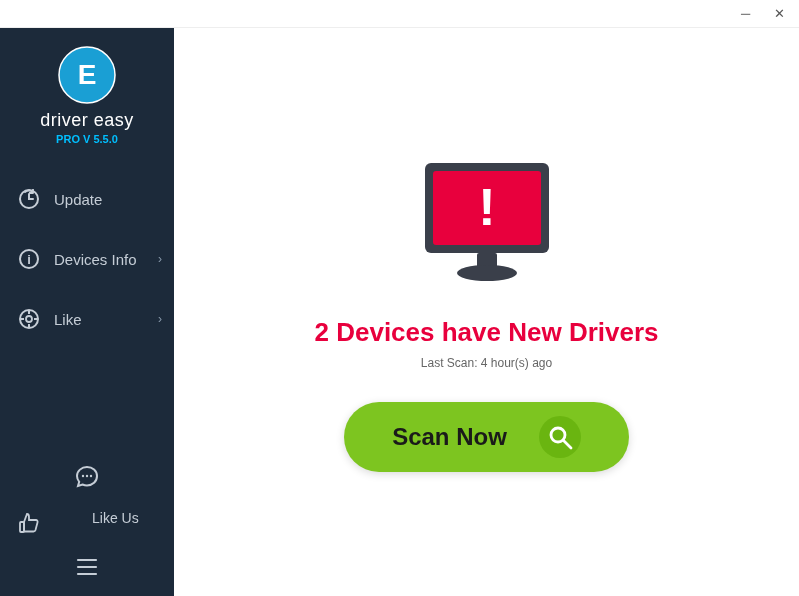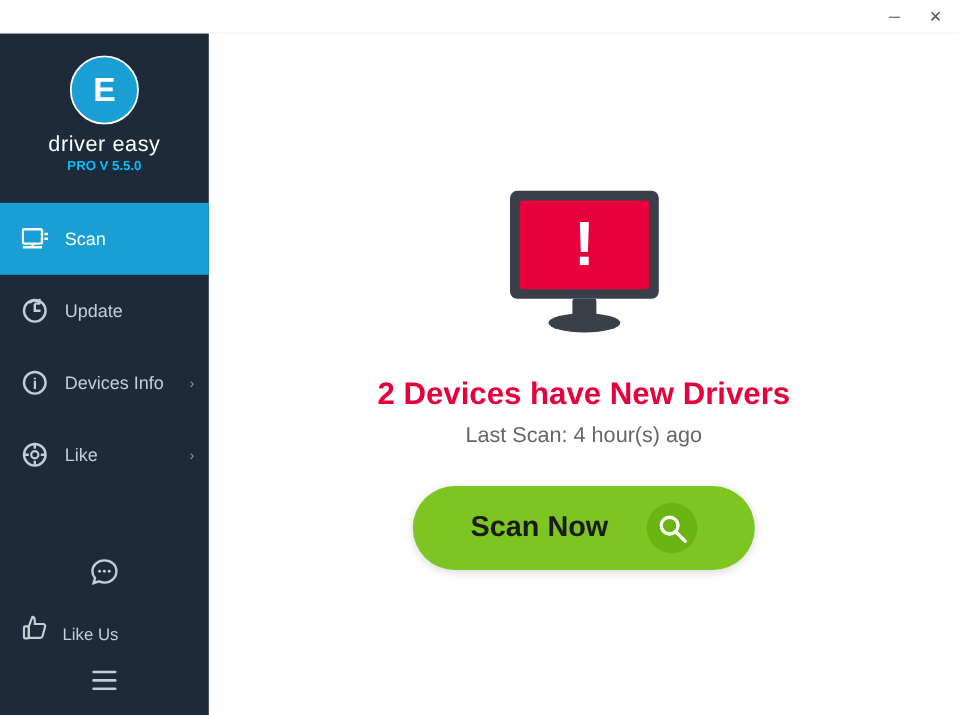--- a/index.html
+++ b/index.html
@@ -123,26 +123,27 @@
     .sidebar-bottom {
       padding: 14px 0 10px 0;
       display: flex;
       flex-direction: column;
       align-items: center;
       gap: 8px;
     }
 
     .like-us-row {
       display: flex;
-      align-items: flex-end;
+      align-items: flex-start;
       padding: 8px 16px;
       cursor: pointer;
       color: #c5cdd6;
       font-size: 14px;
       width: 100%;
+      gap: 40px;
     }
 
     .like-us-row .item-icon {
       width: 26px;
       height: 26px;
       margin-right: 10px;
       display: flex;
       align-items: center;
       justify-content: center;
     }
@@ -163,21 +164,21 @@
     }
 
     .headline {
       font-size: 26px;
       font-weight: 800;
       color: #e8003d;
       margin-bottom: 8px;
     }
 
     .last-scan {
-      font-size: 18px;
+      font-size: 12px;
       color: #666;
       text-align: center;
       margin-bottom: 32px;
     }
 
     .scan-now-btn {
       background: #7dc520;
       border: none;
       border-radius: 40px;
       padding: 14px 48px;
@@ -222,32 +223,20 @@
       <svg class="logo-icon" viewBox="0 0 58 58" xmlns="http://www.w3.org/2000/svg">
         <circle cx="29" cy="29" r="28" fill="#1a9fd4" stroke="#fff" stroke-width="1.5"></circle>
         <text x="29" y="38" text-anchor="middle" font-size="28" font-weight="900" fill="white" font-family="Arial">E</text>
       </svg>
       <span class="logo-text">driver easy</span>
       <span class="logo-version">PRO V 5.5.0</span>
     </div>
 
     <div class="sidebar-nav">
 
-      <div class="sidebar-item active">
-        <span class="item-icon">
-          <svg width="22" height="22" viewBox="0 0 22 22" fill="none" xmlns="http://www.w3.org/2000/svg">
-            <rect x="1" y="3" width="16" height="12" rx="1.5" stroke="white" stroke-width="2" fill="none"></rect>
-            <line x1="1" y1="18" x2="17" y2="18" stroke="white" stroke-width="2"></line>
-            <line x1="9" y1="15" x2="9" y2="18" stroke="white" stroke-width="2"></line>
-            <line x1="19" y1="7" x2="22" y2="7" stroke="white" stroke-width="2"></line>
-            <line x1="19" y1="11" x2="22" y2="11" stroke="white" stroke-width="2"></line>
-          </svg>
-        </span>
-        <span>Scan</span>
-      </div>
 
       <div class="sidebar-item">
         <span class="item-icon">
           <svg width="22" height="22" viewBox="0 0 22 22" fill="none" xmlns="http://www.w3.org/2000/svg">
             <circle cx="11" cy="11" r="9" stroke="#c5cdd6" stroke-width="2" fill="none"></circle>
             <path d="M11 6 L11 11 L15 11" stroke="#c5cdd6" stroke-width="2" stroke-linecap="round"></path>
             <path d="M7 4 Q11 1 15 4" stroke="#c5cdd6" stroke-width="2" fill="none" stroke-linecap="round"></path>
             <polyline points="15,1 15,5 11,5" fill="none" stroke="#c5cdd6" stroke-width="1.8" stroke-linejoin="round"></polyline>
           </svg>
         </span>

